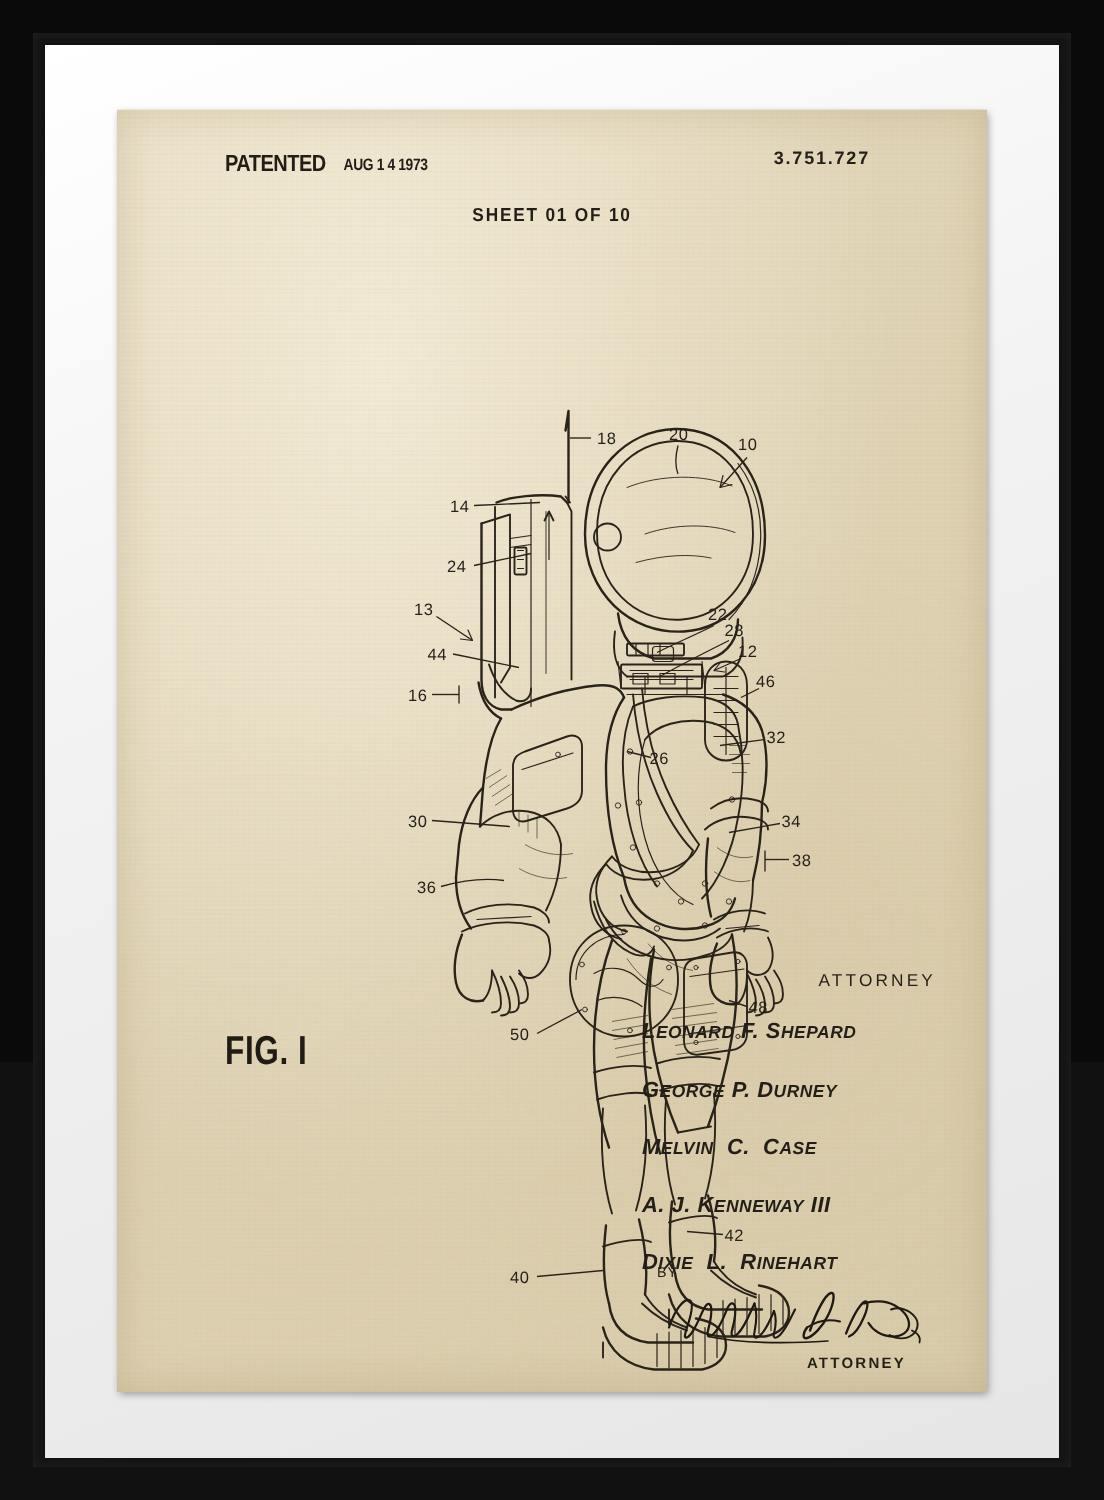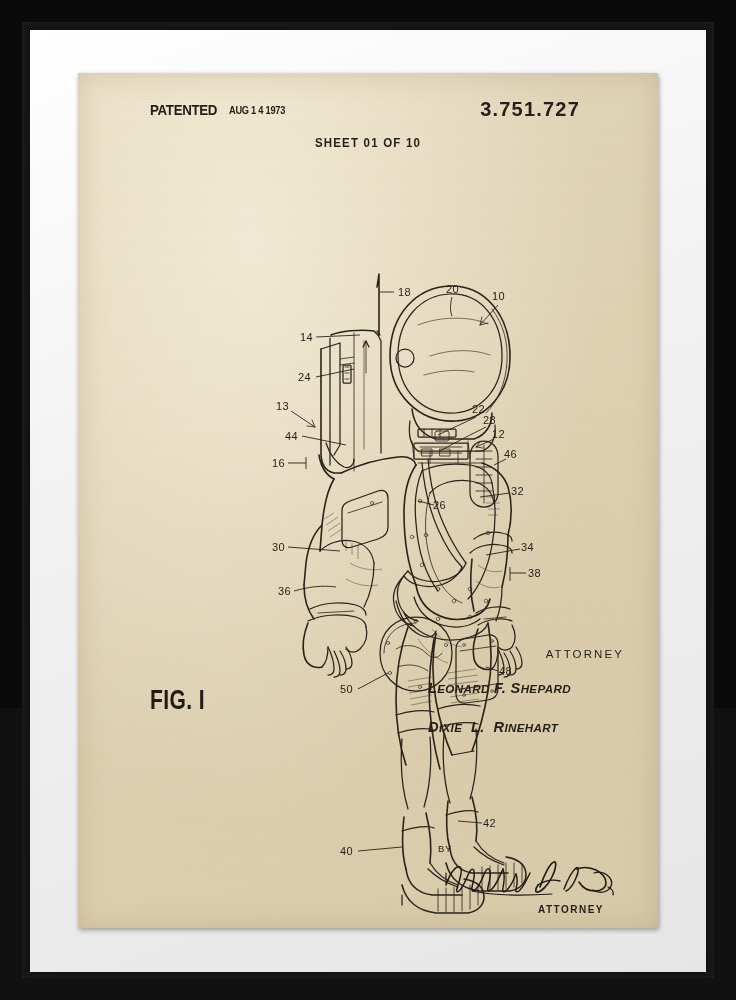--- a/index.html
+++ b/index.html
@@ -26,21 +26,21 @@
         repeating-linear-gradient(0deg, rgba(160,140,105,.055) 0 1px, rgba(0,0,0,0) 1px 3px),
         repeating-linear-gradient(90deg, rgba(160,140,105,.05) 0 1px, rgba(0,0,0,0) 1px 4px),
         radial-gradient(circle at 72% 66%, rgba(170,145,105,.13), rgba(0,0,0,0) 42%),
         radial-gradient(circle at 18% 82%, rgba(175,150,110,.11), rgba(0,0,0,0) 38%);}
   #hdr-patented{position:absolute;left:72px;top:28px;white-space:nowrap;}
   #hdr-patented .pw{font-family:"Liberation Sans",sans-serif;font-weight:bold;font-size:15.5px;
       letter-spacing:-.4px;transform:scaleX(.86);transform-origin:left center;display:inline-block;color:#221d16;}
   #hdr-patented .pd{font-family:"Liberation Sans",sans-serif;font-weight:bold;font-size:11px;
       letter-spacing:-.3px;transform:scaleX(.84);transform-origin:left center;display:inline-block;
       color:#221d16;margin-left:1px;position:relative;top:-1px;}
-  #hdr-patnum{position:absolute;right:78px;top:25px;font-size:20px;font-weight:bold;
+  #hdr-patnum{position:absolute;right:78px;top:25px;font-size:12px;font-weight:bold;
       letter-spacing:1.2px;color:#241f18;font-family:"Liberation Sans",sans-serif;}
   #hdr-sheet{position:absolute;left:0;right:0;top:63px;text-align:center;font-size:12.5px;
       font-weight:bold;letter-spacing:1.3px;color:#231e17;transform:scaleX(.92);}
 
   #fig-label{position:absolute;left:72px;top:612px;font-size:27px;font-weight:bold;
       letter-spacing:.5px;color:#201b14;transform:scaleX(.78);transform-origin:left center;
       font-family:"Liberation Sans",sans-serif;}
 
   #inventors{position:absolute;left:350px;top:575px;width:200px;}
   #inventors-title{font-size:11.5px;letter-spacing:2.1px;color:#241f18;text-align:right;
@@ -355,20 +355,23 @@
         <text class="reftxt" x="405" y="754">42</text>
 
         <path class="leader" d="M280 778 L324 774"></path>
         <text class="reftxt" x="262" y="782">40</text>
       </svg>
     </div>
 
     <div id="inventors">
       <div id="inventors-title">ATTORNEY</div>
       <div class="inv-row">L<span class="sc">E</span><span class="sc">O</span><span class="sc">N</span><span class="sc">A</span><span class="sc">R</span><span class="sc">D</span>&nbsp;F.&nbsp;S<span class="sc">H</span><span class="sc">E</span><span class="sc">P</span><span class="sc">A</span><span class="sc">R</span><span class="sc">D</span></div>
+      <div class="inv-row">G<span class="sc">E</span><span class="sc">O</span><span class="sc">R</span><span class="sc">G</span><span class="sc">E</span>&nbsp;P.&nbsp;D<span class="sc">U</span><span class="sc">R</span><span class="sc">N</span><span class="sc">E</span><span class="sc">Y</span></div>
+      <div class="inv-row">M<span class="sc">E</span><span class="sc">L</span><span class="sc">V</span><span class="sc">I</span><span class="sc">N</span>&nbsp;&nbsp;C.&nbsp;&nbsp;C<span class="sc">A</span><span class="sc">S</span><span class="sc">E</span></div>
+      <div class="inv-row">A.&nbsp;J.&nbsp;K<span class="sc">E</span><span class="sc">N</span><span class="sc">N</span><span class="sc">E</span><span class="sc">W</span><span class="sc">A</span><span class="sc">Y</span>&nbsp;III</div>
       <div class="inv-row">D<span class="sc">I</span><span class="sc">X</span><span class="sc">I</span><span class="sc">E</span>&nbsp;&nbsp;L.&nbsp;&nbsp;R<span class="sc">I</span><span class="sc">N</span><span class="sc">E</span><span class="sc">H</span><span class="sc">A</span><span class="sc">R</span><span class="sc">T</span></div>
     </div>
 
     <div id="sig-block">
       <div id="sig-by">BY</div>
       <svg id="sig-svg" width="175" height="50" viewBox="0 0 175 50">
         <g fill="none" stroke="#1f1a13" stroke-linecap="round" stroke-linejoin="round">
           <path stroke-width="1.5" d="M4 34 C8 22 14 14 18 16 C21 18 18 28 16 34 C14 40 14 42 17 40 C21 37 24 28 27 22 C29 18 31 17 32 20 C33 25 31 32 30 36 C29 40 31 41 34 38 C38 34 41 26 43 21 C45 17 47 17 48 20 C49 25 47 32 46 36 C45 40 47 41 50 38 C55 33 58 24 61 18"></path>
           <path stroke-width="1.4" d="M61 18 C63 24 62 32 61 37 C60 41 62 42 65 39 C69 35 72 28 74 23"></path>
           <path stroke-width="1.4" d="M74 23 C76 28 75 34 74 38 C73 41 75 42 78 39 C82 35 85 28 88 22"></path>

